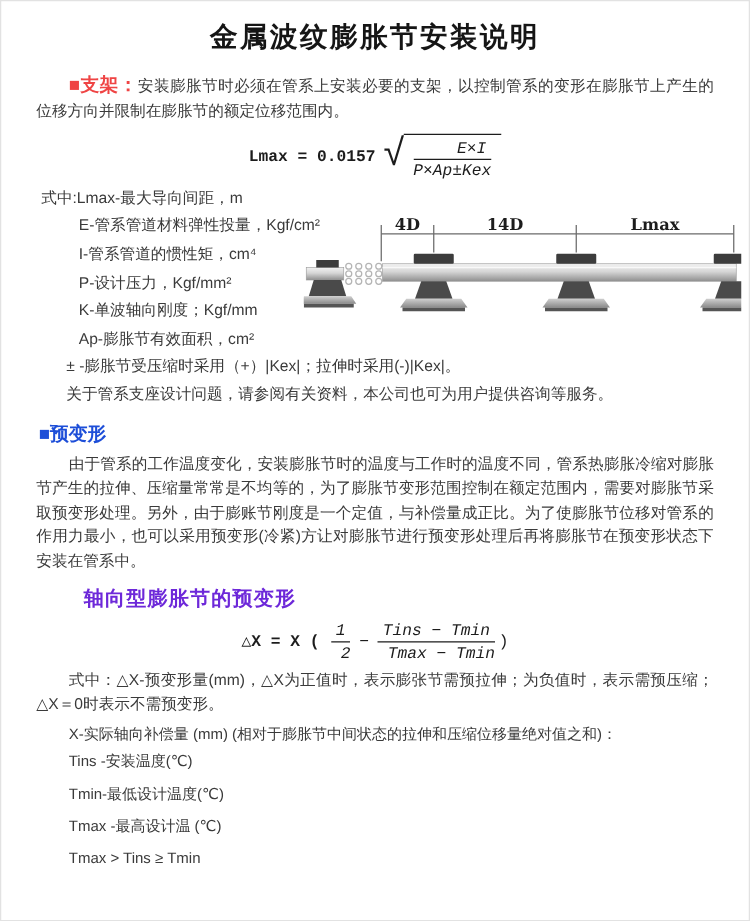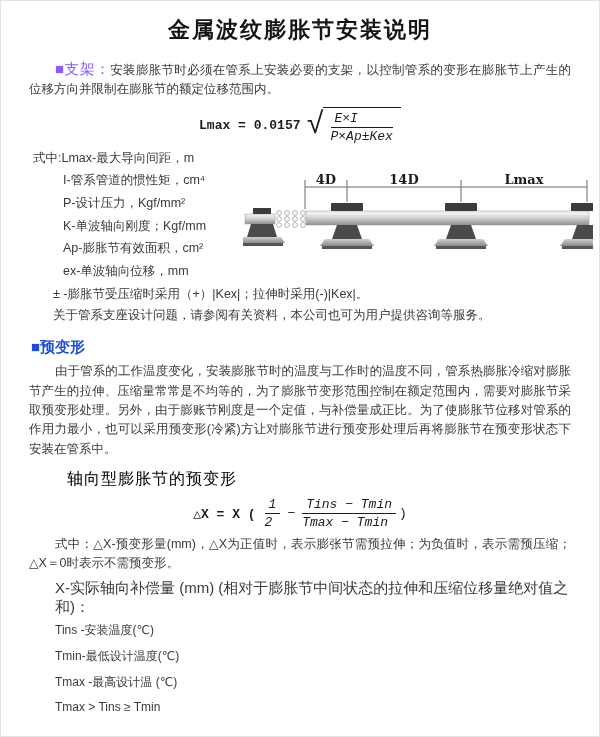--- a/index.html
+++ b/index.html
@@ -7,51 +7,51 @@
     width:600px;height:737px;box-sizing:border-box;margin:0 auto;
     background:#ffffff;border:1px solid #e2e2e2;
     padding:4px 28px 0 28px;overflow:hidden;
     font-family:"Liberation Sans","DejaVu Sans",sans-serif;
     color:#3a3a3a;
   }
   .title{
     font-size:22px;font-weight:bold;color:#151515;text-align:center;
     margin:10px 0 12px 0;letter-spacing:2px;
   }
-  .hl{color:#8b5cf6;font-weight:normal;font-size:15px;}
+  .hl{color:#ef4444;font-weight:bold;font-size:15px;}
   .body-text{font-size:12.5px;line-height:1.55;text-align:justify;margin:0;}
   .indent{text-indent:26px;}
   .sec-head{font-size:15px;font-weight:bold;color:#1d4ed8;margin:14px 0 5px 2px;}
-  .sub-head{font-size:16px;font-weight:normal;color:#000000;letter-spacing:1px;margin:10px 0 2px 38px;}
+  .sub-head{font-size:16px;font-weight:bold;color:#6d28d9;letter-spacing:1px;margin:10px 0 2px 38px;}
 
   
   .formula{
     display:flex;justify-content:center;align-items:center;
     font-family:Liberation Mono, monospace;
     color:#1c1c1c;font-size:13px;margin:7px 0 5px 0;
   }
   .formula .lhs{font-weight:bold;margin-right:6px;}
   .formula .op{margin:0 4px;}
-  .frac{display:inline-flex;flex-direction:column;text-align:left;font-style:italic;margin:0 3px;vertical-align:middle;}
+  .frac{display:inline-flex;flex-direction:column;text-align:right;font-style:italic;margin:0 3px;vertical-align:middle;}
   .frac .num{border-bottom:1px solid #1c1c1c;padding:0 4px 1px 4px;display:block;}
   .frac .den{padding-top:1px;display:block;}
   .sqrt{display:inline-flex;align-items:center;}
   .sqrt-sign{font-size:30px;line-height:26px;font-weight:400;margin-right:-2px;}
   .sqrt-body{border-top:1.5px solid #1c1c1c;padding:3px 5px 0 5px;}
 
   
   .vars{position:relative;margin-top:4px;font-size:12.5px;line-height:1.45;}
   .vars p{margin:0 0 4.5px 0;}
   .vars .v0{margin-left:4px;}
   .vars .v{margin-left:34px;}
   .vars .pm{margin-left:24px;}
   .service{margin:2px 0 0 24px;font-size:12.5px;}
   .diagram{position:absolute;top:24px;right:-22px;}
 
-  .ax-line{font-size:15px;margin:0 0 5px 26px;}
+  .ax-line{font-size:12px;margin:0 0 5px 26px;}
   .t-line{font-size:12px;margin:0 0 9px 26px;}
 </style>
 </head>
 <body>
 
 <div class="page">
 
   <div class="title">金属波纹膨胀节安装说明</div>
 
   <p class="body-text indent"><span class="hl">■支架：</span><span>安装膨胀节时必须在管系上安装必要的支架，以控制管系的变形在膨胀节上产生的位移方向并限制在膨胀节的额定位移范围内。</span></p>
@@ -62,25 +62,25 @@
         <span class="sqrt-sign">√</span>
         <span class="sqrt-body"><span class="frac">
             <span class="num">E×I</span>
             <span class="den">P×Ap±Kex</span>
           </span></span>
       </span>
   </div>
 
   <div class="vars">
     <p class="v0">式中:Lmax-最大导向间距，m</p>
+    <p class="v">E-管系管道材料弹性投量，Kgf/cm²</p>
     <p class="v">I-管系管道的惯性矩，cm⁴</p>
     <p class="v">P-设计压力，Kgf/mm²</p>
     <p class="v">K-单波轴向刚度；Kgf/mm</p>
     <p class="v">Ap-膨胀节有效面积，cm²</p>
-    <p class="v">ex-单波轴向位移，mm</p>
     <p class="pm">± -膨胀节受压缩时采用（+）|Kex|；拉伸时采用(-)|Kex|。</p>
 
     <svg class="diagram" width="350" height="98" viewBox="0 0 350 98" xmlns="http://www.w3.org/2000/svg">
       <defs>
         <linearGradient id="pipeGrad" x1="0" y1="0" x2="0" y2="1">
           <stop offset="0" stop-color="#f2f2f2"></stop>
           <stop offset="0.45" stop-color="#d6d6d6"></stop>
           <stop offset="1" stop-color="#8f8f8f"></stop>
         </linearGradient>
         <linearGradient id="baseGrad" x1="0" y1="0" x2="0" y2="1">

